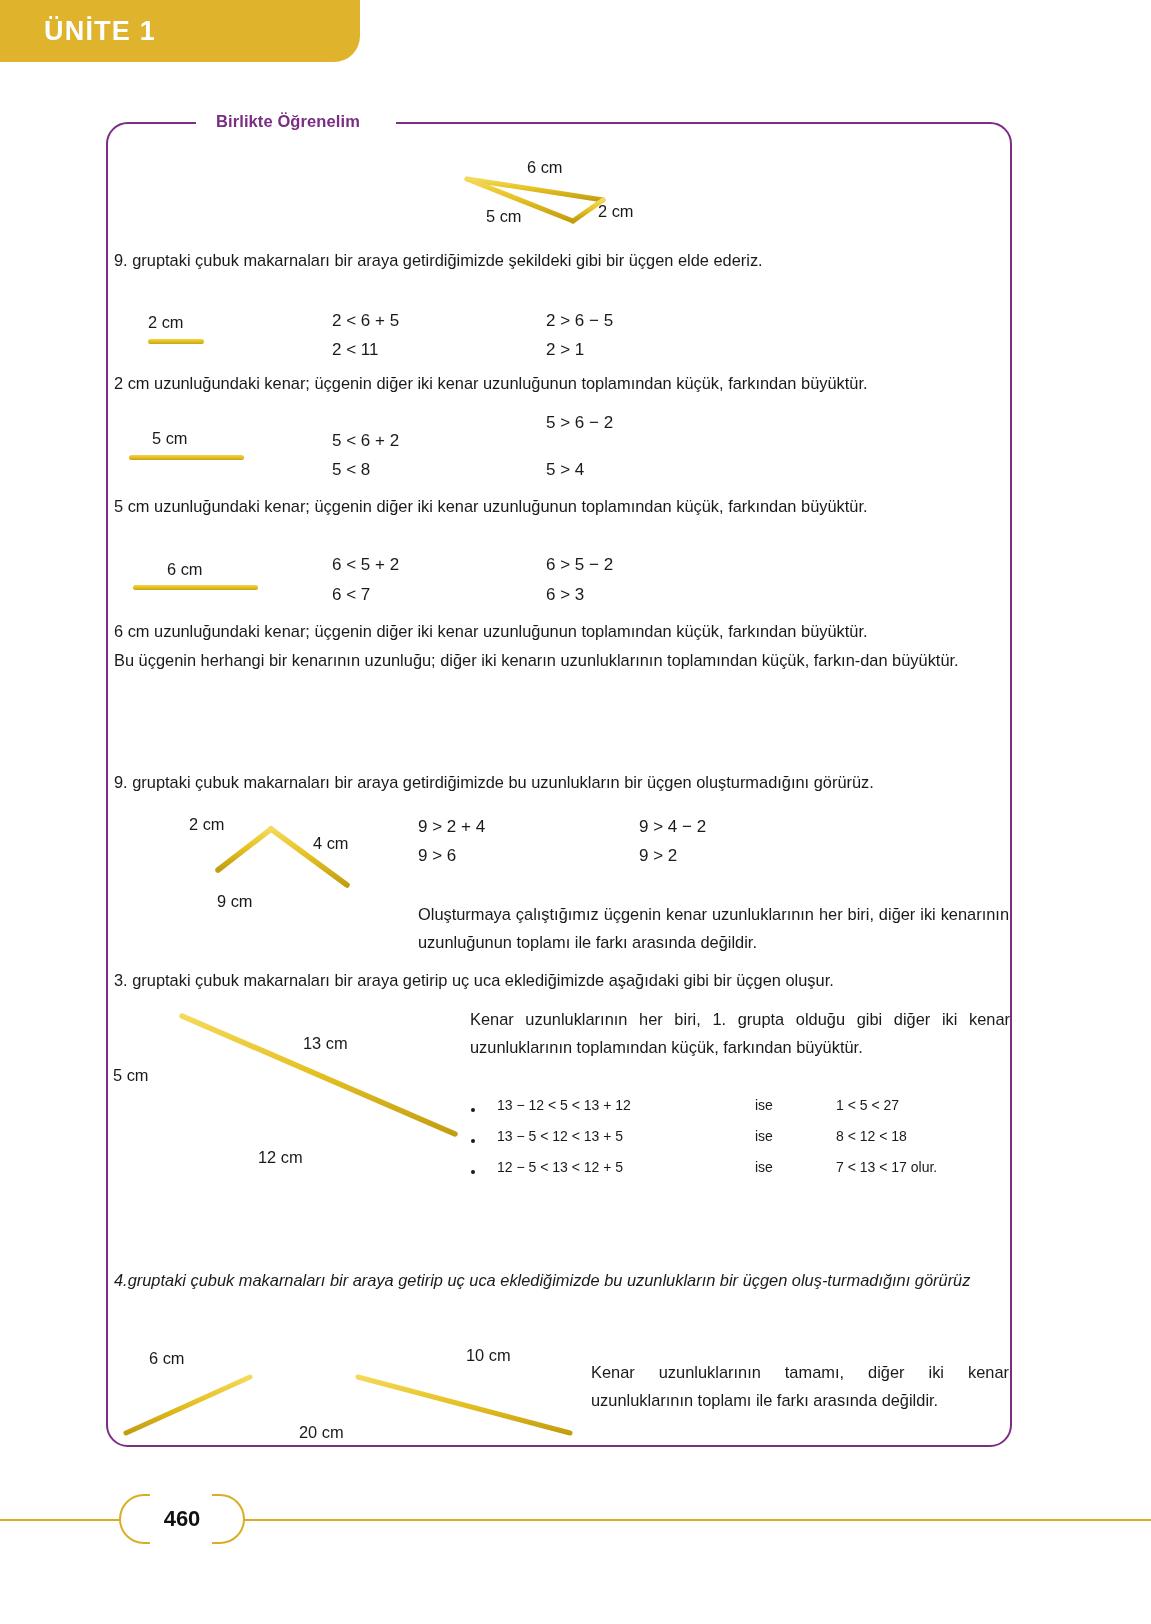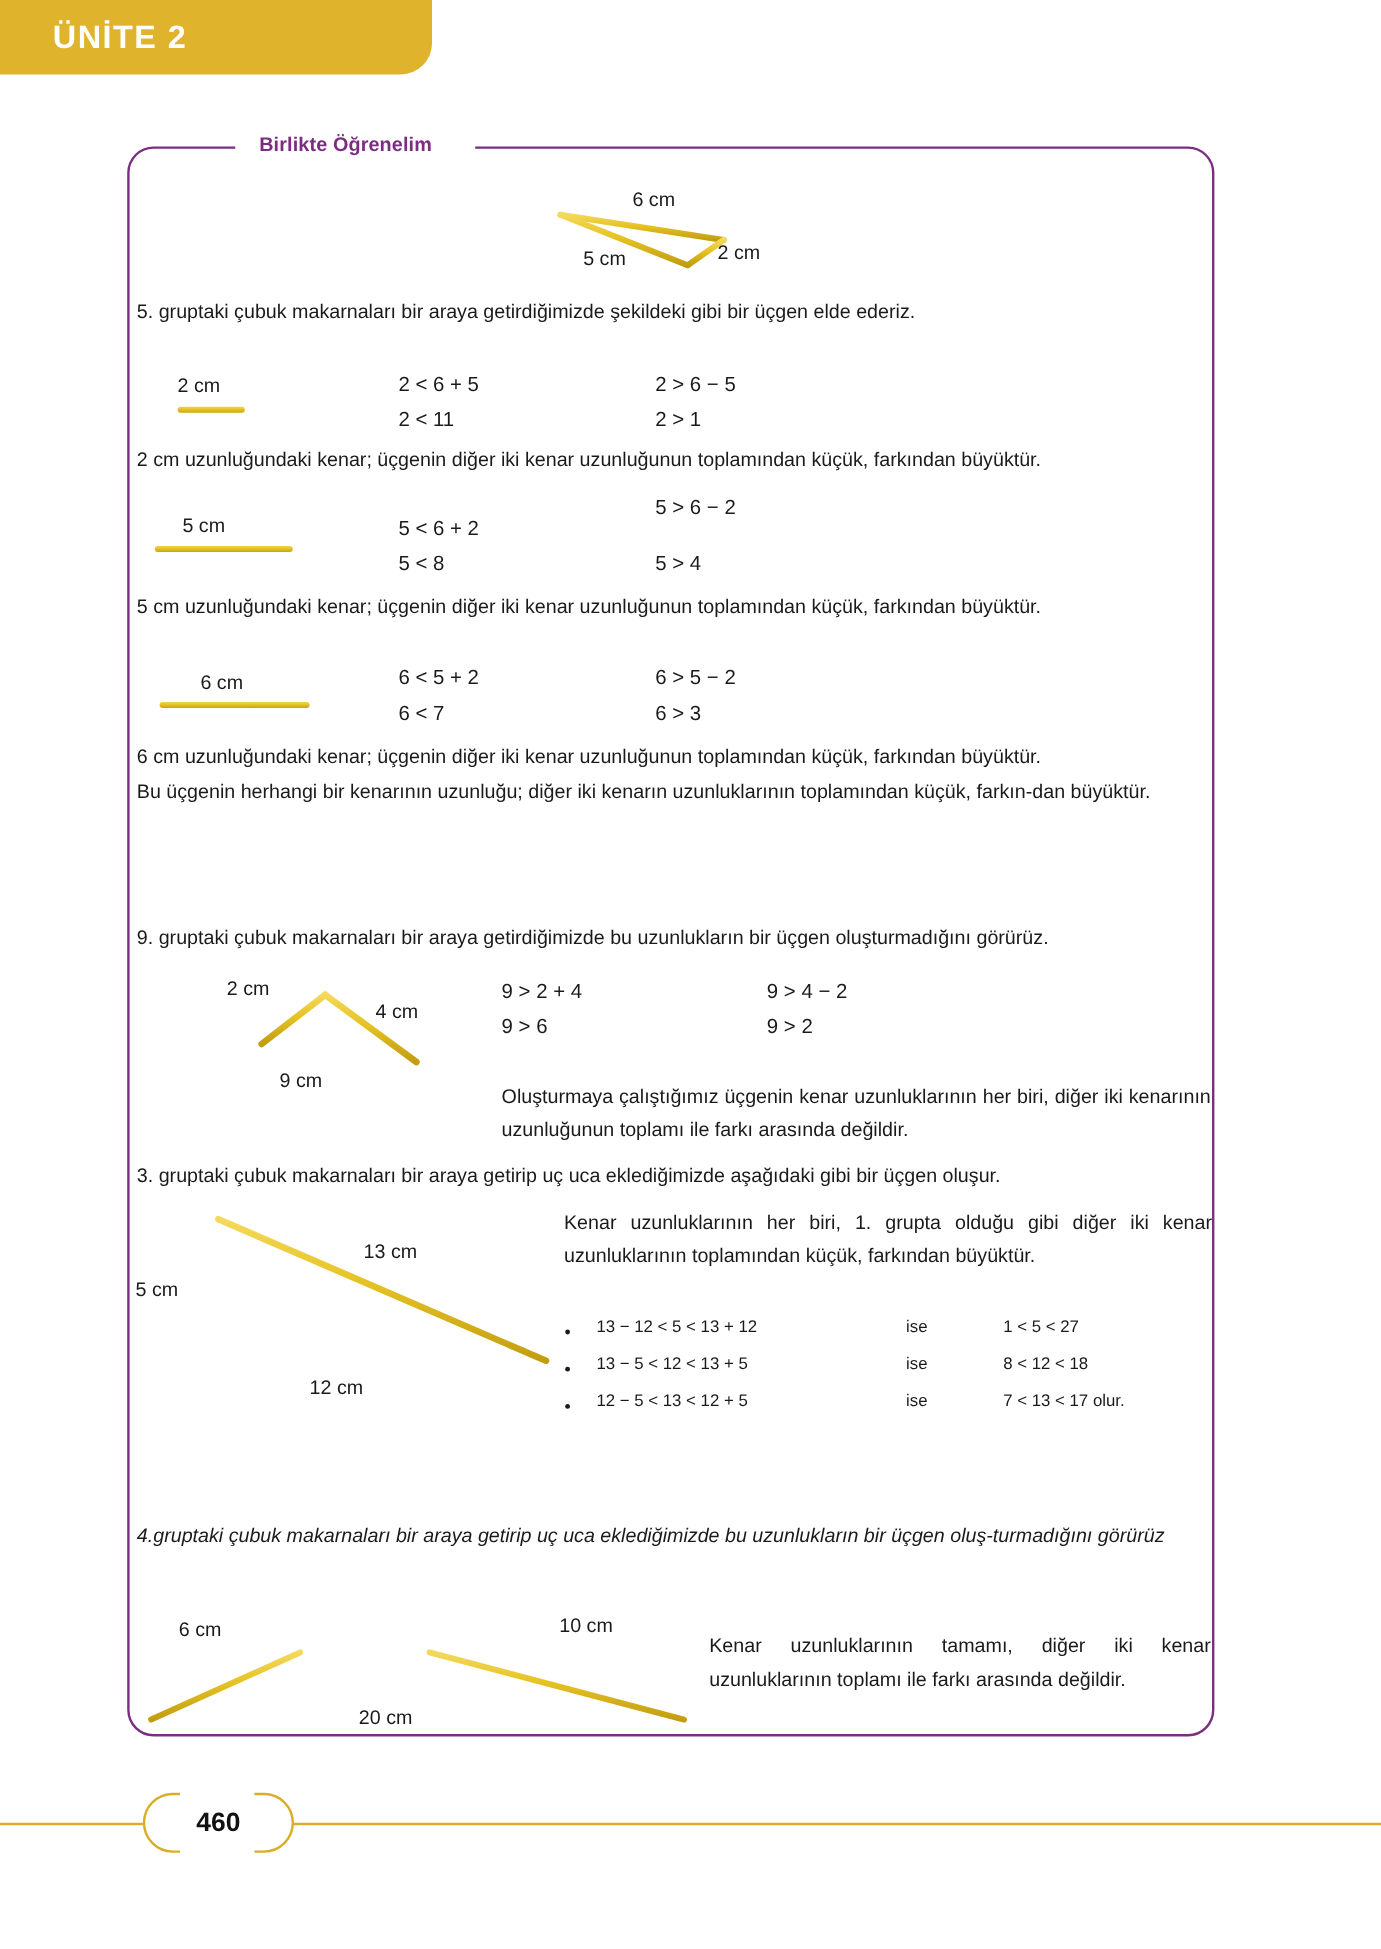--- a/index.html
+++ b/index.html
@@ -164,21 +164,21 @@
     top: 1540px;
     width: 62px;
     height: 8px;
     background: #ffffff;
   }
 </style>
 </head>
 <body>
 
 <div class="unit-banner"></div>
-<div class="unit-banner-label">ÜNİTE 2</div>
+<div class="unit-banner-label">ÜNİTE 1</div>
 
 <div class="activity-box"></div>
 <div class="activity-title-mask"></div>
 <div class="activity-title">Birlikte Öğrenelim</div>
 
 <svg class="shape" style="left:455px; top:165px;" width="170" height="60" viewBox="0 0 170 60">
   <defs>
     <linearGradient id="pastaV" x1="0" y1="0" x2="0" y2="1">
       <stop offset="0%" stop-color="#f4d95a"></stop>
       <stop offset="45%" stop-color="#e6c224"></stop>
@@ -188,21 +188,21 @@
   <g stroke="url(#pastaV)" stroke-width="5" stroke-linecap="round" fill="none">
     <line x1="12" y1="14" x2="148" y2="35"></line>
     <line x1="148" y1="35" x2="118" y2="56"></line>
     <line x1="118" y1="56" x2="12" y2="14"></line>
   </g>
 </svg>
 <div class="stick-label" style="left:527px; top:158px;">6 cm</div>
 <div class="stick-label" style="left:486px; top:207px;">5 cm</div>
 <div class="stick-label" style="left:598px; top:202px;">2 cm</div>
 
-<div class="body-text" style="left:114px; top:246px; width:895px;">5. gruptaki çubuk makarnaları bir araya getirdiğimizde şekildeki gibi bir üçgen elde ederiz.</div>
+<div class="body-text" style="left:114px; top:246px; width:895px;">9. gruptaki çubuk makarnaları bir araya getirdiğimizde şekildeki gibi bir üçgen elde ederiz.</div>
 
 <div class="stick-label" style="left:148px; top:313px;">2 cm</div>
 <div class="stick" style="left:148px; top:339px; width:56px;"></div>
 <div class="math" style="left:332px; top:311px;">2 &lt; 6 + 5</div>
 <div class="math" style="left:332px; top:340px;">2 &lt; 11</div>
 <div class="math" style="left:546px; top:311px;">2 &gt; 6 − 5</div>
 <div class="math" style="left:546px; top:340px;">2 &gt; 1</div>
 <div class="body-text" style="left:114px; top:369px; width:895px;">2 cm uzunluğundaki kenar; üçgenin diğer iki kenar uzunluğunun toplamından küçük, farkından büyüktür.</div>
 
 <div class="stick-label" style="left:152px; top:429px;">5 cm</div>
@@ -227,21 +227,21 @@
 
 <svg class="shape" style="left:140px; top:815px;" width="230" height="80" viewBox="0 0 230 80">
   <g stroke="url(#pastaV)" stroke-width="5.5" stroke-linecap="round" fill="none">
     <line x1="78" y1="55" x2="131" y2="14"></line>
     <line x1="131" y1="14" x2="207" y2="70"></line>
     <line x1="207" y1="72" x2="5" y2="72"></line>
   </g>
 </svg>
 <div class="stick-label" style="left:189px; top:815px;">2 cm</div>
 <div class="stick-label" style="left:313px; top:834px;">4 cm</div>
-<div class="stick-label" style="left:217px; top:892px;margin-left:16px;">9 cm</div>
+<div class="stick-label" style="left:217px; top:892px;">9 cm</div>
 
 <div class="math" style="left:418px; top:817px;">9 &gt; 2 + 4</div>
 <div class="math" style="left:418px; top:846px;">9 &gt; 6</div>
 <div class="math" style="left:639px; top:817px;">9 &gt; 4 − 2</div>
 <div class="math" style="left:639px; top:846px;">9 &gt; 2</div>
 
 <div class="body-text just" style="left:418px; top:900px; width:591px;">Oluşturmaya çalıştığımız üçgenin kenar uzunluklarının her biri, diğer iki kenarının uzunluğunun toplamı ile farkı arasında değildir.</div>
 
 <div class="body-text" style="left:114px; top:966px; width:895px;">3. gruptaki çubuk makarnaları bir araya getirip uç uca eklediğimizde aşağıdaki gibi bir üçgen oluşur.</div>
 

